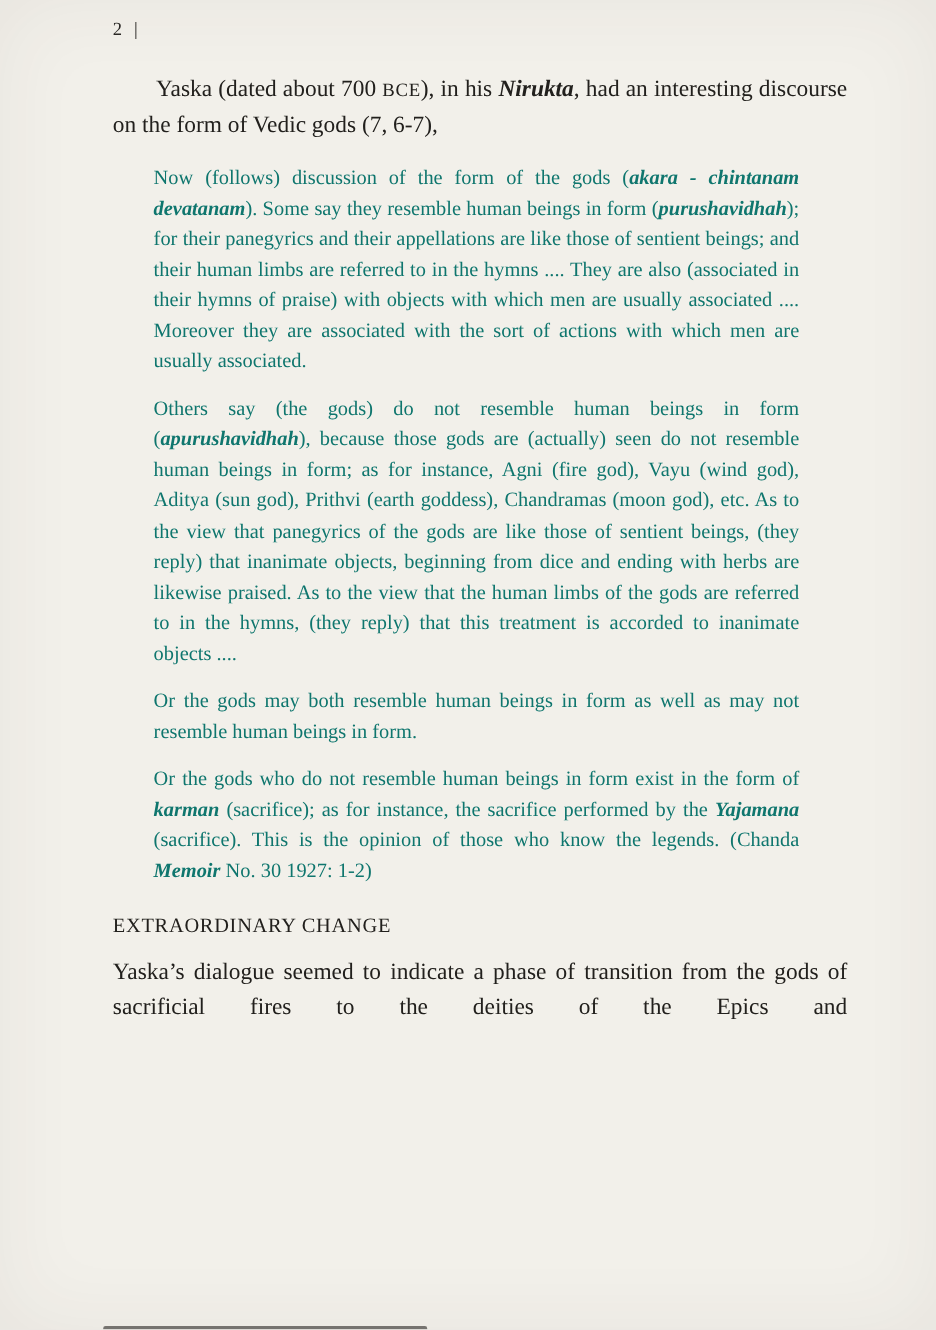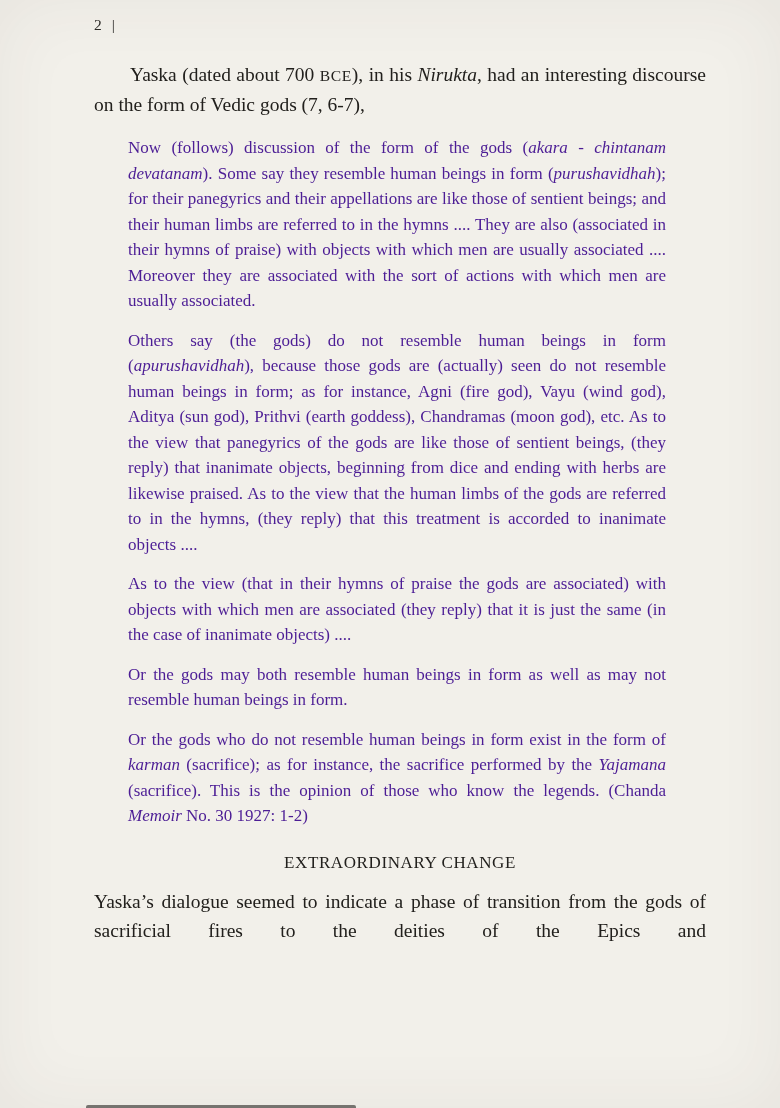--- a/index.html
+++ b/index.html
@@ -40,39 +40,39 @@
   .intro { text-indent: 36px; margin-bottom: 14px; }
 
   .quote-block {
     margin: 16px 40px 0 34px;
   }
   .quote-para {
     font-size: 17px;
     line-height: 25.5px;
     text-align: justify;
     margin: 0 0 14px 0;
-    color: #4c1d95;
+    color: #0f766e;
   }
 
   .section-heading {
     font-size: 17px;
     font-weight: normal;
     letter-spacing: 0.6px;
-    text-align: center;
+    text-align: left;
     margin: 24px 0 14px 0;
     color: #22201d;
   }
 
   .closing {
     text-align: justify;
     text-align-last: justify;
     word-spacing: 2px;
   }
 
-  .it { font-style: italic; }
+  .it { font-style: italic; font-weight: bold; }
   .sc { font-size: 0.8em; letter-spacing: 0.6px; margin-top: 18px; }
 
   .artifact {
     position: absolute;
     left: 86px;
     bottom: 0;
     width: 270px;
     height: 3px;
     background: #35332f;
     opacity: 0.65;
@@ -87,21 +87,20 @@
   <header class="running-head">
     <span>2</span>
     <span>|</span>
   </header>
 
   <p class="body-para intro"><span>Yaska (dated about 700 </span><span class="sc">BCE</span><span>), in his </span><span class="it">Nirukta</span><span>, had an interesting discourse on the form of Vedic gods (7, 6-7),</span></p>
 
   <div class="quote-block">
     <p class="quote-para"><span>Now (follows) discussion of the form of the gods (</span><span class="it">akara - chintanam devatanam</span><span>). Some say they resemble human beings in form (</span><span class="it">purushavidhah</span><span>); for their panegyrics and their appellations are like those of sentient beings; and their human limbs are referred to in the hymns .... They are also (associated in their hymns of praise) with objects with which men are usually associated .... Moreover they are associated with the sort of actions with which men are usually associated.</span></p>
     <p class="quote-para"><span>Others say (the gods) do not resemble human beings in form (</span><span class="it">apurushavidhah</span><span>), because those gods are (actually) seen do not resemble human beings in form; as for instance, Agni (fire god), Vayu (wind god), Aditya (sun god), Prithvi (earth goddess), Chandramas (moon god), etc. As to the view that panegyrics of the gods are like those of sentient beings, (they reply) that inanimate objects, beginning from dice and ending with herbs are likewise praised. As to the view that the human limbs of the gods are referred to in the hymns, (they reply) that this treatment is accorded to inanimate objects ....</span></p>
-    <p class="quote-para"><span>As to the view (that in their hymns of praise the gods are associated) with objects with which men are associated (they reply) that it is just the same (in the case of inanimate objects) ....</span></p>
     <p class="quote-para"><span>Or the gods may both resemble human beings in form as well as may not resemble human beings in form.</span></p>
     <p class="quote-para"><span>Or the gods who do not resemble human beings in form exist in the form of </span><span class="it">karman</span><span> (sacrifice); as for instance, the sacrifice performed by the </span><span class="it">Yajamana</span><span> (sacrifice). This is the opinion of those who know the legends. (Chanda </span><span class="it">Memoir</span><span> No. 30 1927: 1-2)</span></p>
   </div>
 
   <h2 class="section-heading">EXTRAORDINARY CHANGE</h2>
 
   <p class="body-para closing"><span>Yaska’s dialogue seemed to indicate a phase of transition from the gods of sacrificial fires to the deities of the Epics and</span></p>
 
   <div class="artifact"></div>
 

